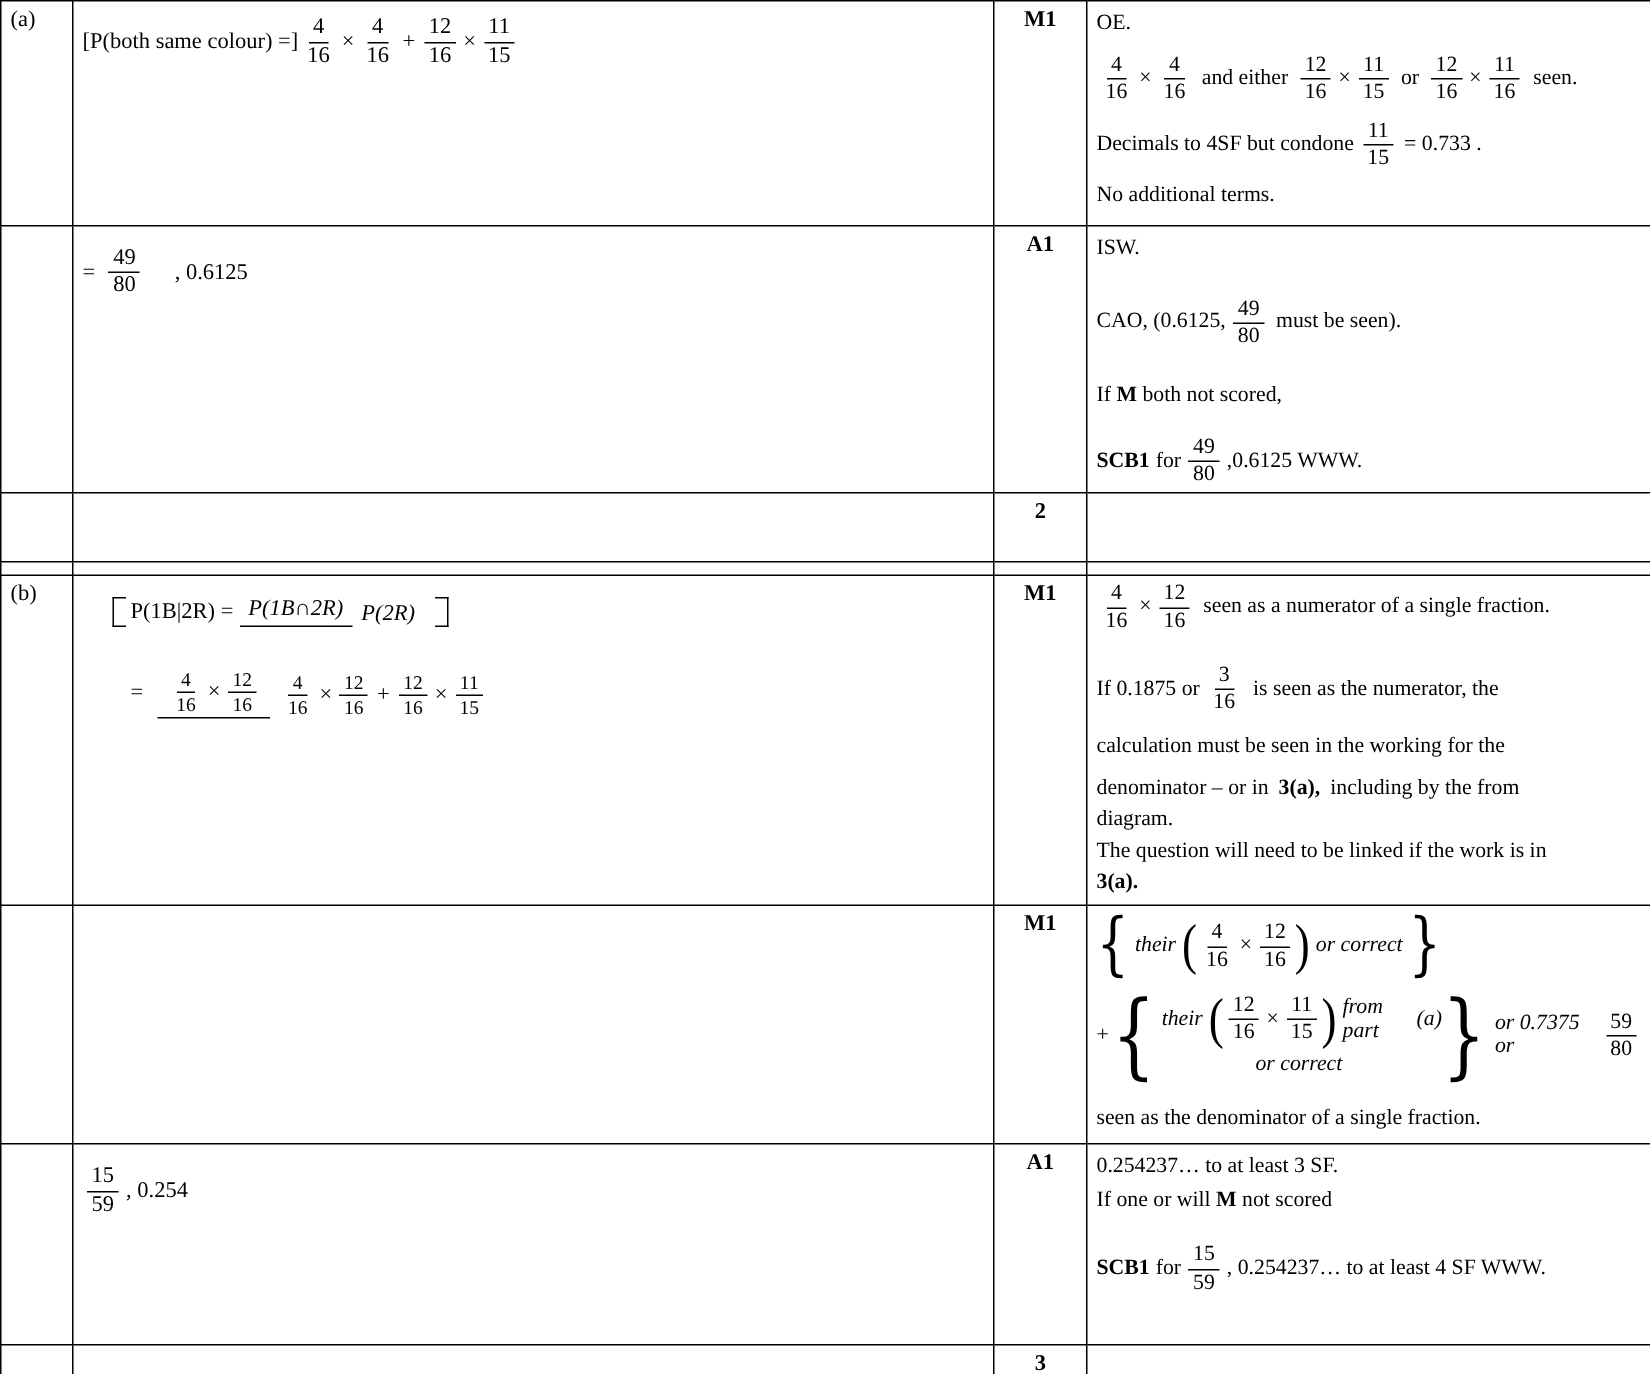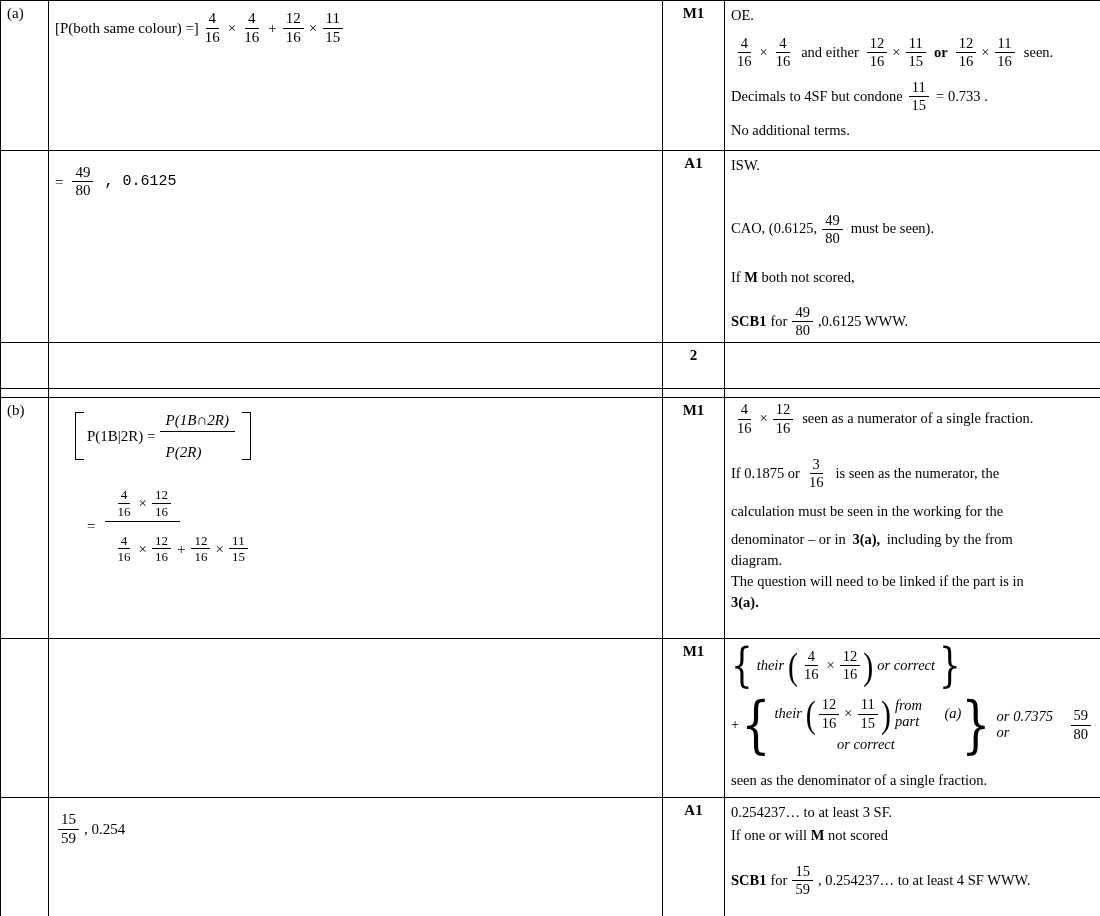--- a/index.html
+++ b/index.html
@@ -126,25 +126,24 @@
     border-bottom: none;
     height: 3px;
     padding: 0;
   }
 
   .work-line { margin: 0 0 10px 0; }
   .work-line:last-child { margin-bottom: 0; }
 
   .stack-frac {
     display: inline-flex;
-    flex-direction: column;
-    align-items: flex-start;
+    flex-direction: row;
+    align-items: center;
     vertical-align: middle;
     margin: 0 4px;
-    gap: 10px;
   }
   .stack-frac .num2 {
     border-bottom: 1px solid #000;
     padding: 0 6px 2px 6px;
   }
   .stack-frac .den2 {
     padding: 2px 6px 0 6px;
   }
   .eqsign { vertical-align: middle; margin-right: 6px; }
 </style>
@@ -204,21 +203,21 @@
         <span style="margin:0 5px;">and either</span>
         <span class="frac">
           <span class="num">12</span>
           <span class="den">16</span>
         </span>
         <span class="times">×</span>
         <span class="frac">
           <span class="num">11</span>
           <span class="den">15</span>
         </span>
-        <span style="margin:12px 5px;font-weight:bold;">or</span>
+        <span style="margin:12px 5px;">or</span>
         <span class="frac">
           <span class="num">12</span>
           <span class="den">16</span>
         </span>
         <span class="times">×</span>
         <span class="frac">
           <span class="num">11</span>
           <span class="den">16</span>
         </span>
         <span style="margin-left:6px;">seen.</span>
@@ -237,28 +236,28 @@
 
   <tr>
     <td class="label"></td>
     <td class="work">
       <div class="work-line mathrow" style="margin-top:10px;">
         <span class="eqsign">=</span>
         <span class="frac">
           <span class="num">49</span>
           <span class="den">80</span>
         </span>
-        <span style="margin-left:8px;font-family:Liberation Mono, monospace;">, 0.6125</span>
+        <span style="margin-left:20px;">, 0.6125</span>
       </div>
       <div style="height:90px;"></div>
     </td>
     <td class="mark">A1</td>
     <td class="notes">
       <p>ISW.</p>
-      <p class="mathrow" style="margin-top:30px;justify-content:space-between;">
+      <p class="mathrow" style="margin-top:16px;justify-content:space-between;">
         <span>CAO, (0.6125,</span>
         <span class="frac" style="margin-left:5px;">
           <span class="num">49</span>
           <span class="den">80</span>
         </span>
         <span style="margin-left:5px;">must be seen).</span>
       </p>
       <p style="margin-top:14px;">
         <span>If </span><span class="bold">M</span><span> both not scored,</span>
       </p>
@@ -370,21 +369,21 @@
         </span>
         <span style="margin-left:6px;">is seen as the numerator, the</span>
       </p>
       <p style="margin-top:4px;">calculation must be seen in the working for the</p>
       <p style="margin:0;">
         <span>denominator – or in</span>
         <span class="bold" style="margin:0 3px;">3(a),</span>
         <span>including by the from</span>
       </p>
       <p style="margin:0;">diagram.</p>
-      <p style="margin:0;">The question will need to be linked if the part is in</p>
+      <p style="margin:0;">The question will need to be linked if the work is in</p>
       <p class="bold" style="margin:0;">3(a).</p>
     </td>
   </tr>
 
   <tr>
     <td class="label"></td>
     <td class="work">
       <div style="height:150px;"></div>
     </td>
     <td class="mark">M1</td>

